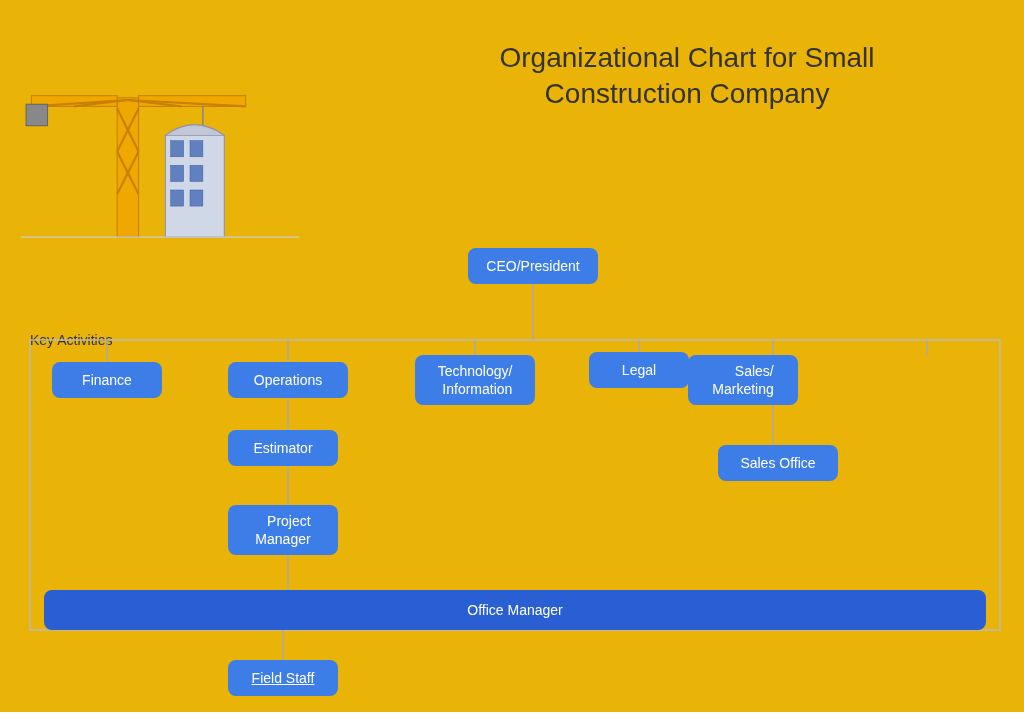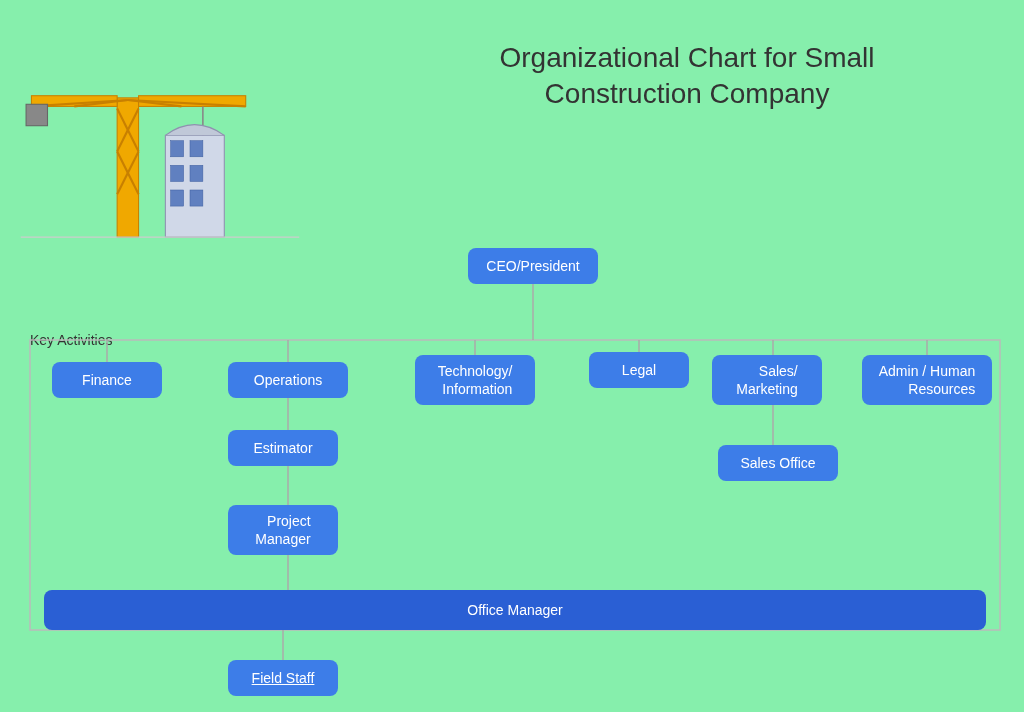--- a/index.html
+++ b/index.html
@@ -9,21 +9,21 @@
       width: 1024px;
       height: 724px;
       overflow: hidden;
       position: relative;
     }
 
     .page {
       width: 1024px;
       height: 712px;
       position: relative;
-      background: #86efac;
+      background: #eab308;
       padding-left: 20px;
     }
 
     
     .title {
       position: absolute;
       top: 40px;
       left: 390px;
       right: 40px;
       text-align: center;
@@ -161,23 +161,22 @@
   <div class="node" style="left:468px; top:248px; width:130px; height:36px;">CEO/President</div>
 
   <div class="node" style="left:52px; top:362px; width:110px; height:36px;">Finance</div>
 
   <div class="node" style="left:228px; top:362px; width:120px; height:36px;">Operations</div>
 
   <div class="node" style="left:415px; top:355px; width:120px; height:50px;">Technology/<br>Information</div>
 
   <div class="node" style="left:589px; top:352px; width:100px; height:36px;">Legal</div>
 
-  <div class="node" style="left:712px; top:355px; width:110px; height:50px;">Sales/<br>Marketing</div>
+  <div class="node" style="left:688px; top:355px; width:110px; height:50px;">Sales/<br>Marketing</div>
 
-  <div class="node" style="left:862px; top:355px; width:130px; height:50px;">Admin / Human<br>Resources</div>
 
   <div class="node" style="left:228px; top:430px; width:110px; height:36px;">Estimator</div>
 
   <div class="node" style="left:228px; top:505px; width:110px; height:50px;">Project<br>Manager</div>
 
   <div class="node" style="left:718px; top:445px; width:120px; height:36px;">Sales Office</div>
 
   <div class="node node-wide" style="left:44px; top:590px; width:942px; height:40px;">Office Manager</div>
 
   <div class="node" style="left:228px; top:660px; width:110px; height:36px;text-decoration:underline;">Field Staff</div>

